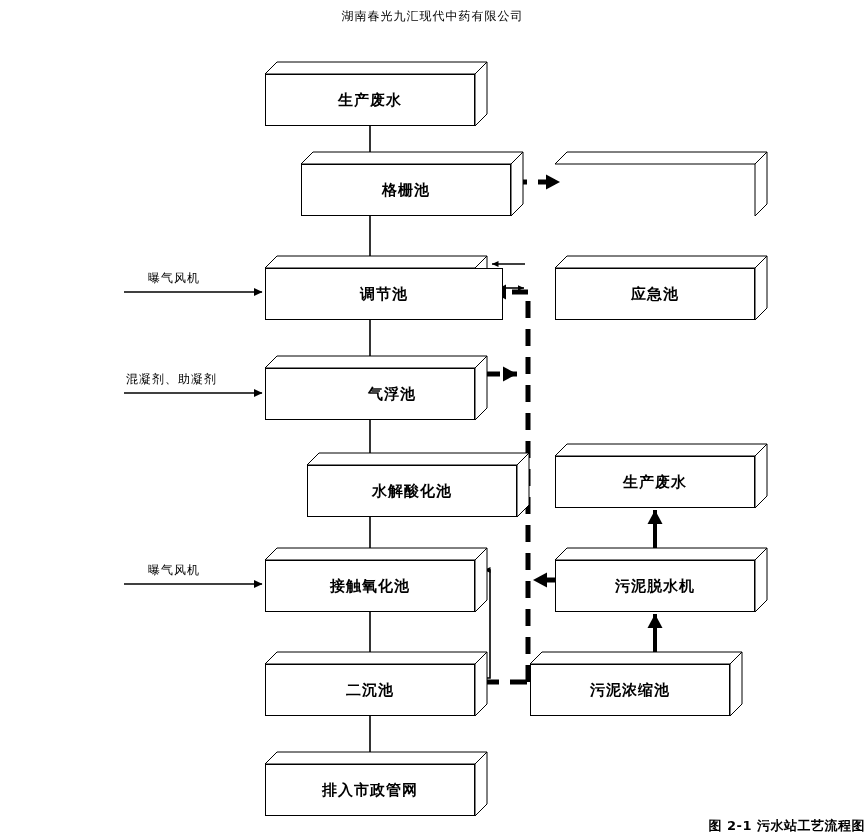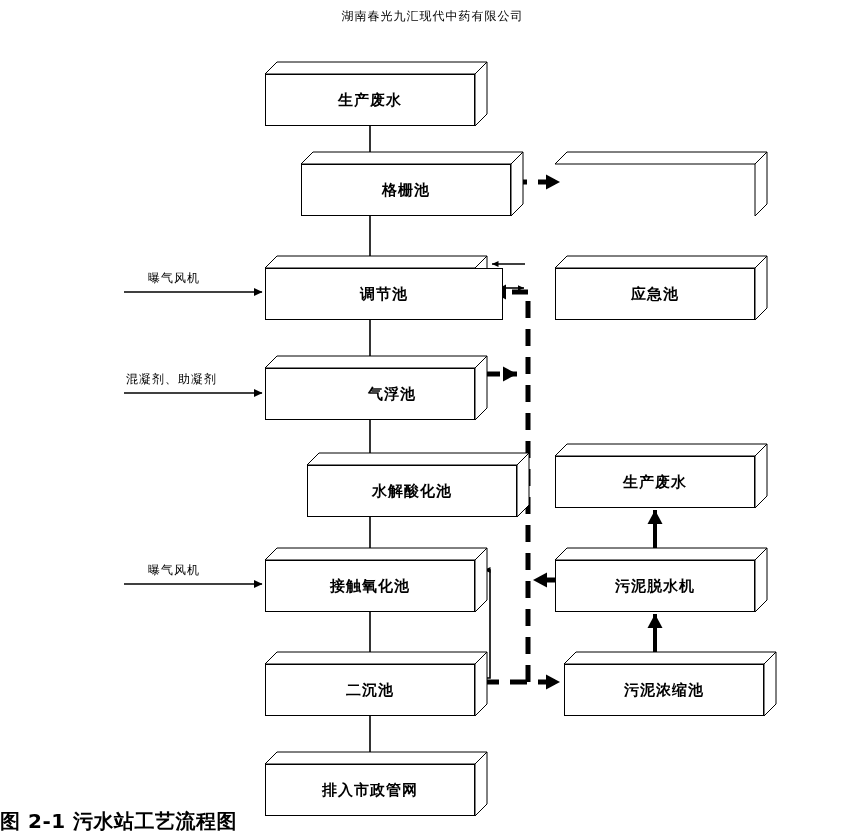--- a/index.html
+++ b/index.html
@@ -29,22 +29,22 @@
     text-align: center;
     font-size: 12px;
     font-weight: 400;
     letter-spacing: 1px;
   }
   .caption {
     position: absolute;
     left: 0;
     bottom: 4px;
     width: 865px;
-    text-align: left;
-    font-size: 20px;
+    text-align: right;
+    font-size: 13px;
     font-weight: bold;
     letter-spacing: 0.5px;
   }
   
   .box {
     position: absolute;
     box-sizing: border-box;
   }
   .box .front {
     position: absolute;
@@ -211,21 +211,21 @@
       </svg>
       <div class="front" style="width: 200px; height: 52px;">污泥脱水机</div>
     </div>
     <div class="box" style="left: 265px; top: 652px; width: 254px; height: 64px;">
       <svg width="222" height="64">
         <polygon points="0,12 12,0 222,0 210,12" fill="#ffffff" stroke="#000" stroke-width="1"></polygon>
         <polygon points="210,12 222,0 222,52 210,64" fill="#ffffff" stroke="#000" stroke-width="1"></polygon>
       </svg>
       <div class="front" style="width: 210px; height: 52px;">二沉池</div>
     </div>
-    <div class="box" style="left: 564px; top: 652px; width: 212px; height: 64px;">
+    <div class="box" style="left: 530px; top: 652px; width: 212px; height: 64px;">
       <svg width="212" height="64">
         <polygon points="0,12 12,0 212,0 200,12" fill="#ffffff" stroke="#000" stroke-width="1"></polygon>
         <polygon points="200,12 212,0 212,52 200,64" fill="#ffffff" stroke="#000" stroke-width="1"></polygon>
       </svg>
       <div class="front" style="width: 200px; height: 52px;">污泥浓缩池</div>
     </div>
     <div class="box" style="left: 265px; top: 752px; width: 222px; height: 64px; border-radius: 16px;">
       <svg width="222" height="64">
         <polygon points="0,12 12,0 222,0 210,12" fill="#ffffff" stroke="#000" stroke-width="1"></polygon>
         <polygon points="210,12 222,0 222,52 210,64" fill="#ffffff" stroke="#000" stroke-width="1"></polygon>

